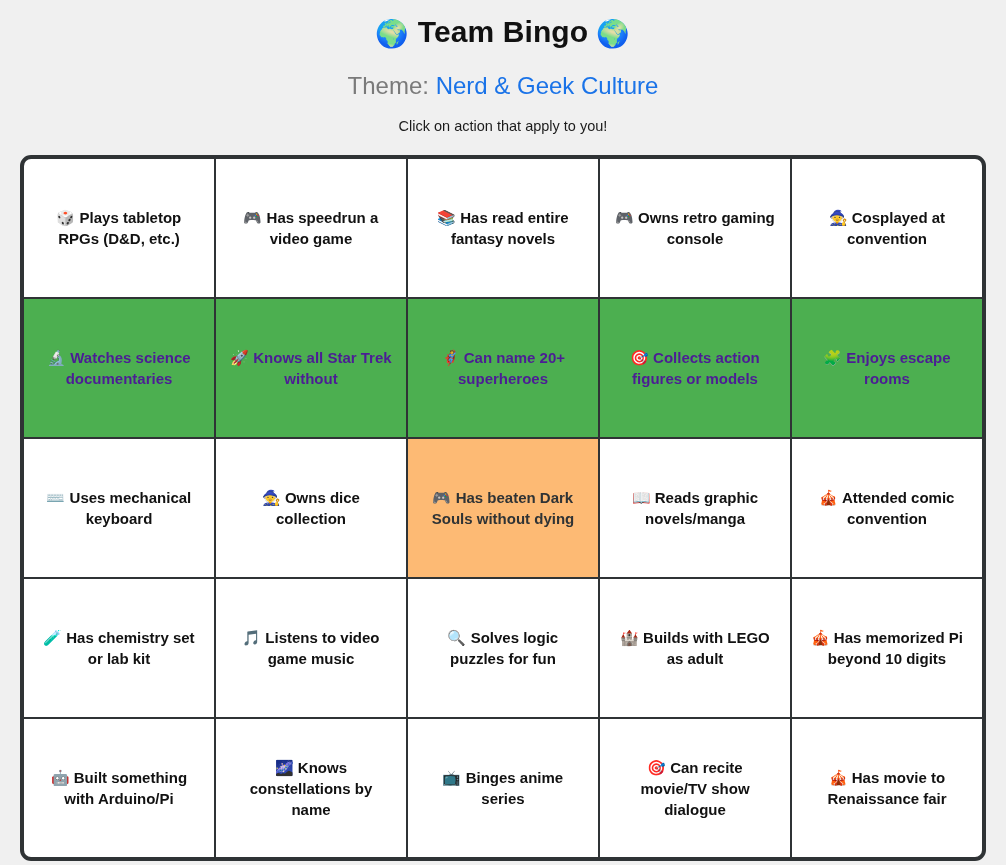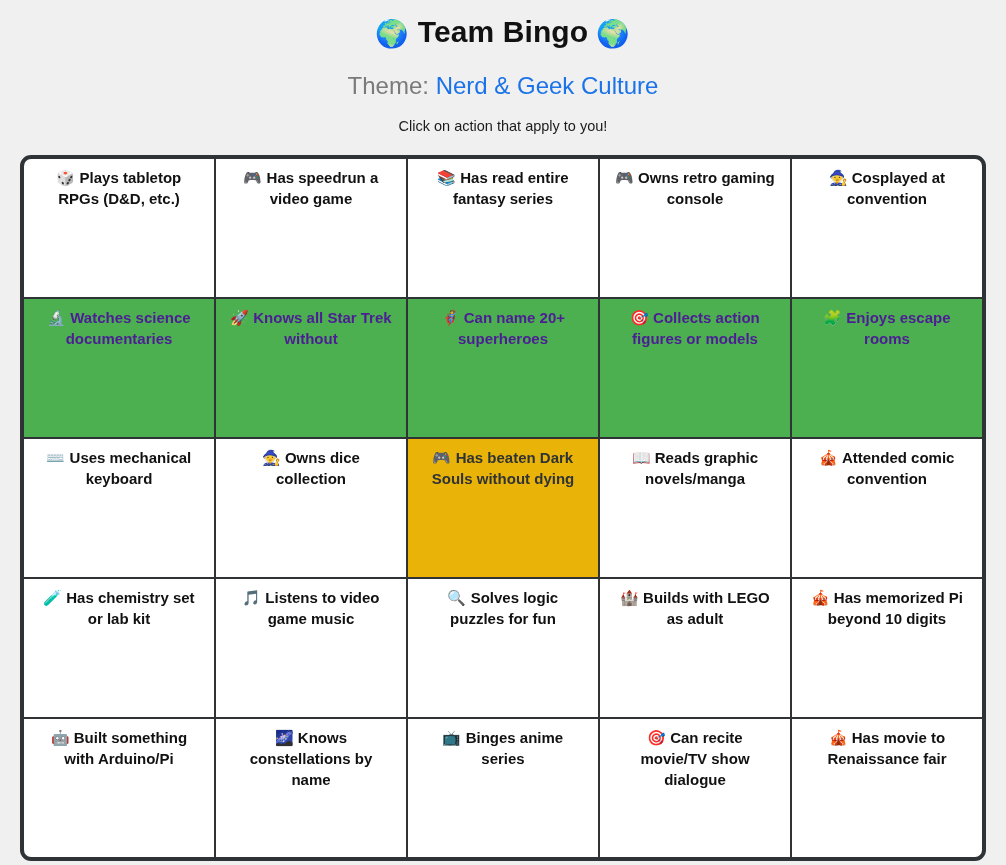--- a/index.html
+++ b/index.html
@@ -66,20 +66,21 @@
     display: grid;
     grid-template-columns: repeat(5, 1fr);
     grid-template-rows: repeat(5, 138px);
     gap: 2px;
     overflow: hidden;
     box-sizing: content-box;
   }
   .cell {
     background: #ffffff;
     display: flex;
+    align-items: center;
     justify-content: center;
     padding: 8px 14px;
     box-sizing: border-box;
     text-align: center;
     cursor: pointer;
     overflow: hidden;
   }
   .cell .cell-text {
     font-size: 15px;
     font-weight: bold;
@@ -88,21 +89,21 @@
     display: block;
     word-wrap: break-word;
   }
   .cell.marked {
     background: #4caf50;
   }
   .cell.marked .cell-text {
     color: #4c1d95;
   }
   .cell.hovered {
-    background: #eab308;
+    background: #fdba74;
   }
   .cell.hovered .cell-text {
     color: #2f3335;
   }
 </style>
 </head>
 <body>
 
 <div class="page">
 
@@ -121,21 +122,21 @@
 
   <div class="board-wrap">
     <div class="board" id="board">
         <div class="cell">
           <span class="cell-text"><span>🎲</span> <span>Plays tabletop RPGs (D&amp;D, etc.)</span></span>
         </div>
         <div class="cell">
           <span class="cell-text"><span>🎮</span> <span>Has speedrun a video game</span></span>
         </div>
         <div class="cell">
-          <span class="cell-text"><span>📚</span> <span>Has read entire fantasy series</span></span>
+          <span class="cell-text"><span>📚</span> <span>Has read entire fantasy novels</span></span>
         </div>
         <div class="cell">
           <span class="cell-text"><span>🎮</span> <span>Owns retro gaming console</span></span>
         </div>
         <div class="cell">
           <span class="cell-text"><span>🧙</span> <span>Cosplayed at convention</span></span>
         </div>
         <div class="cell marked">
           <span class="cell-text"><span>🔬</span> <span>Watches science documentaries</span></span>
         </div>

